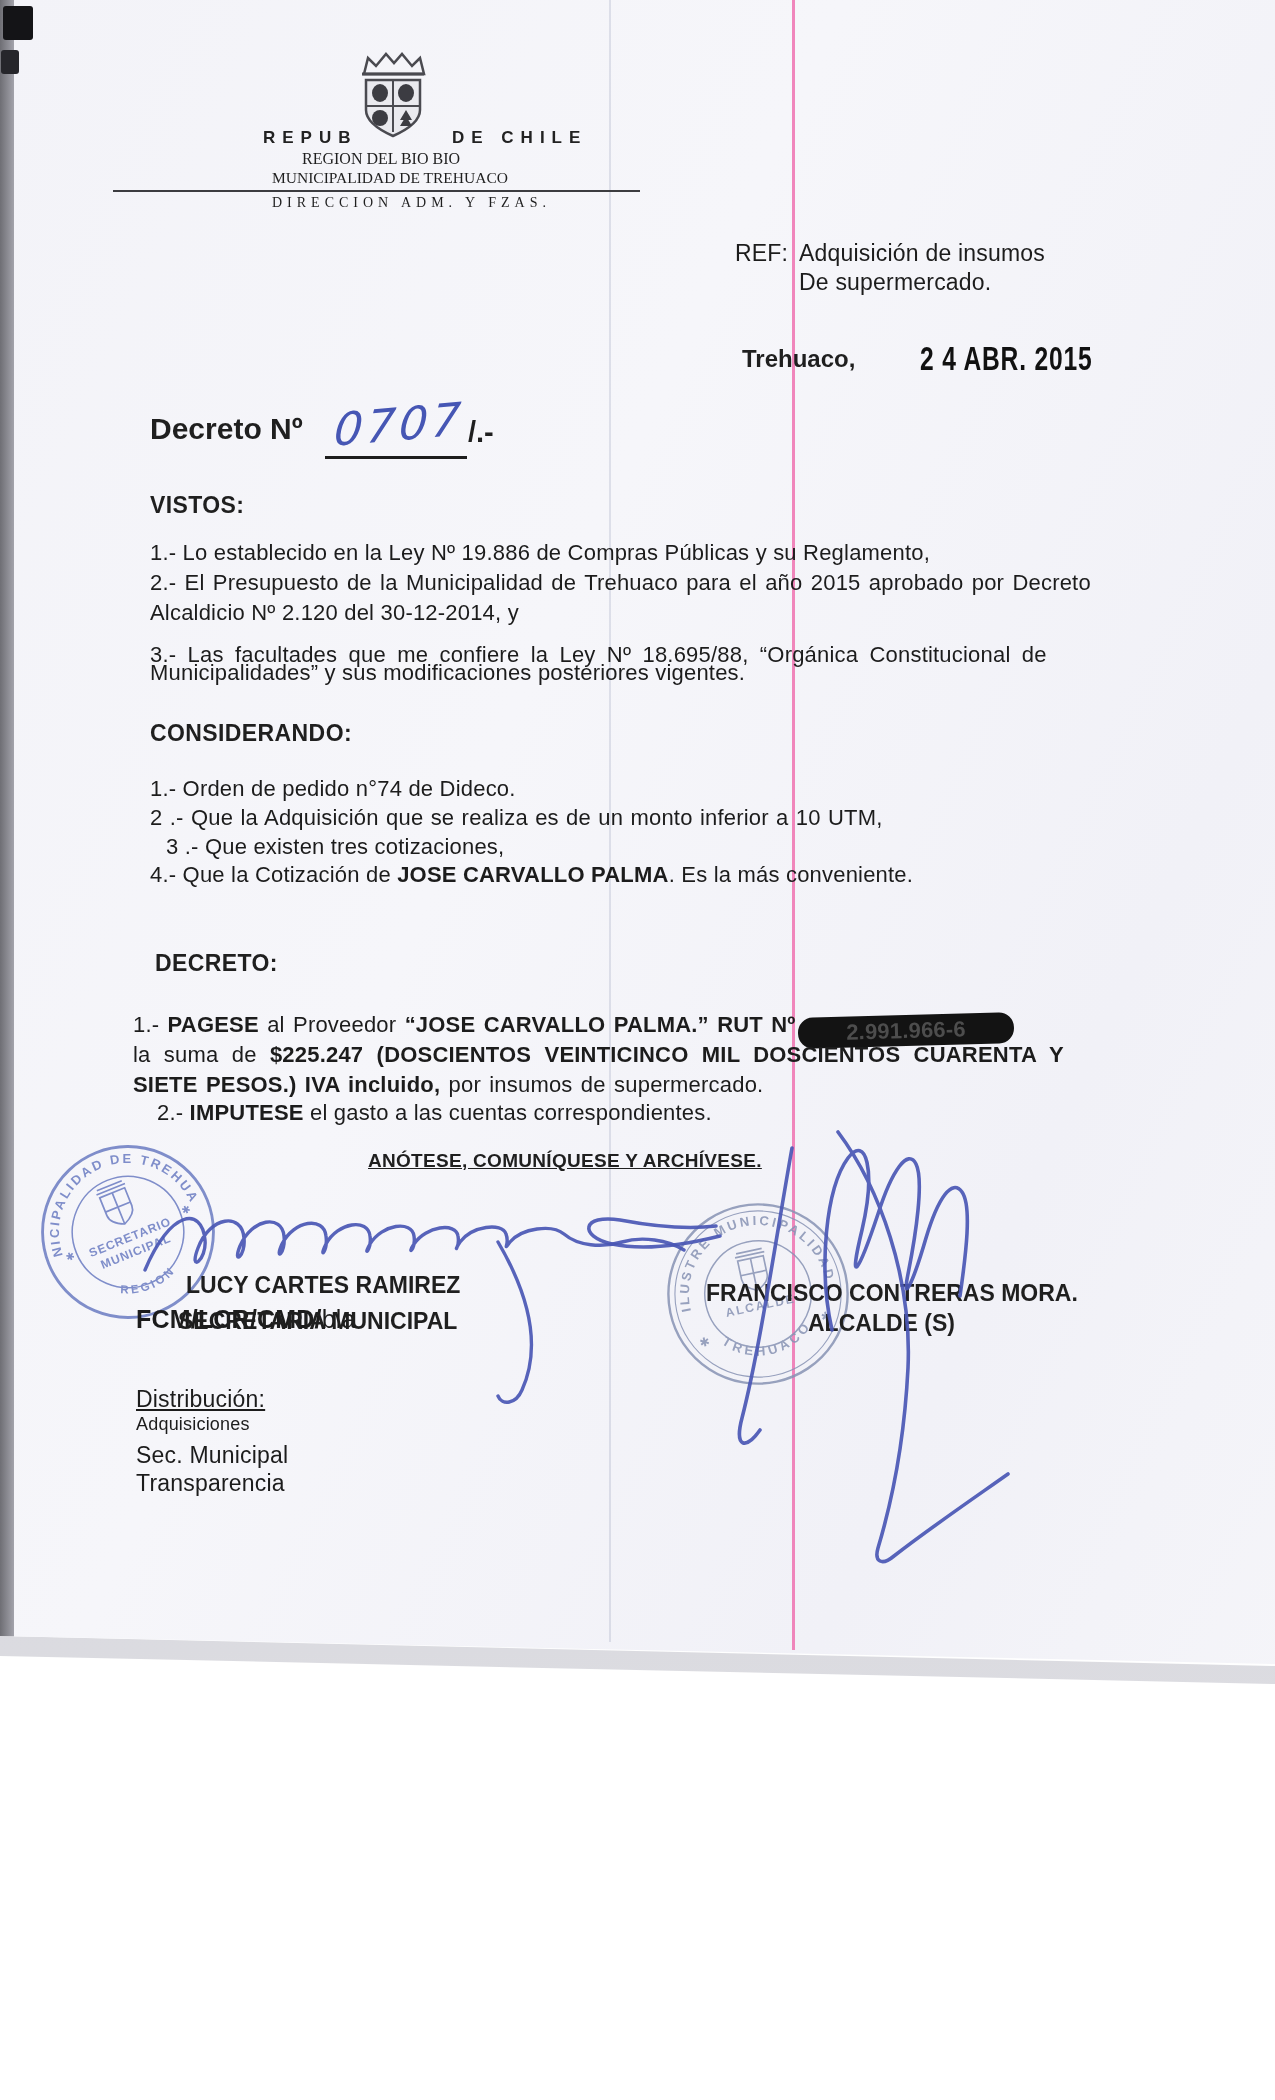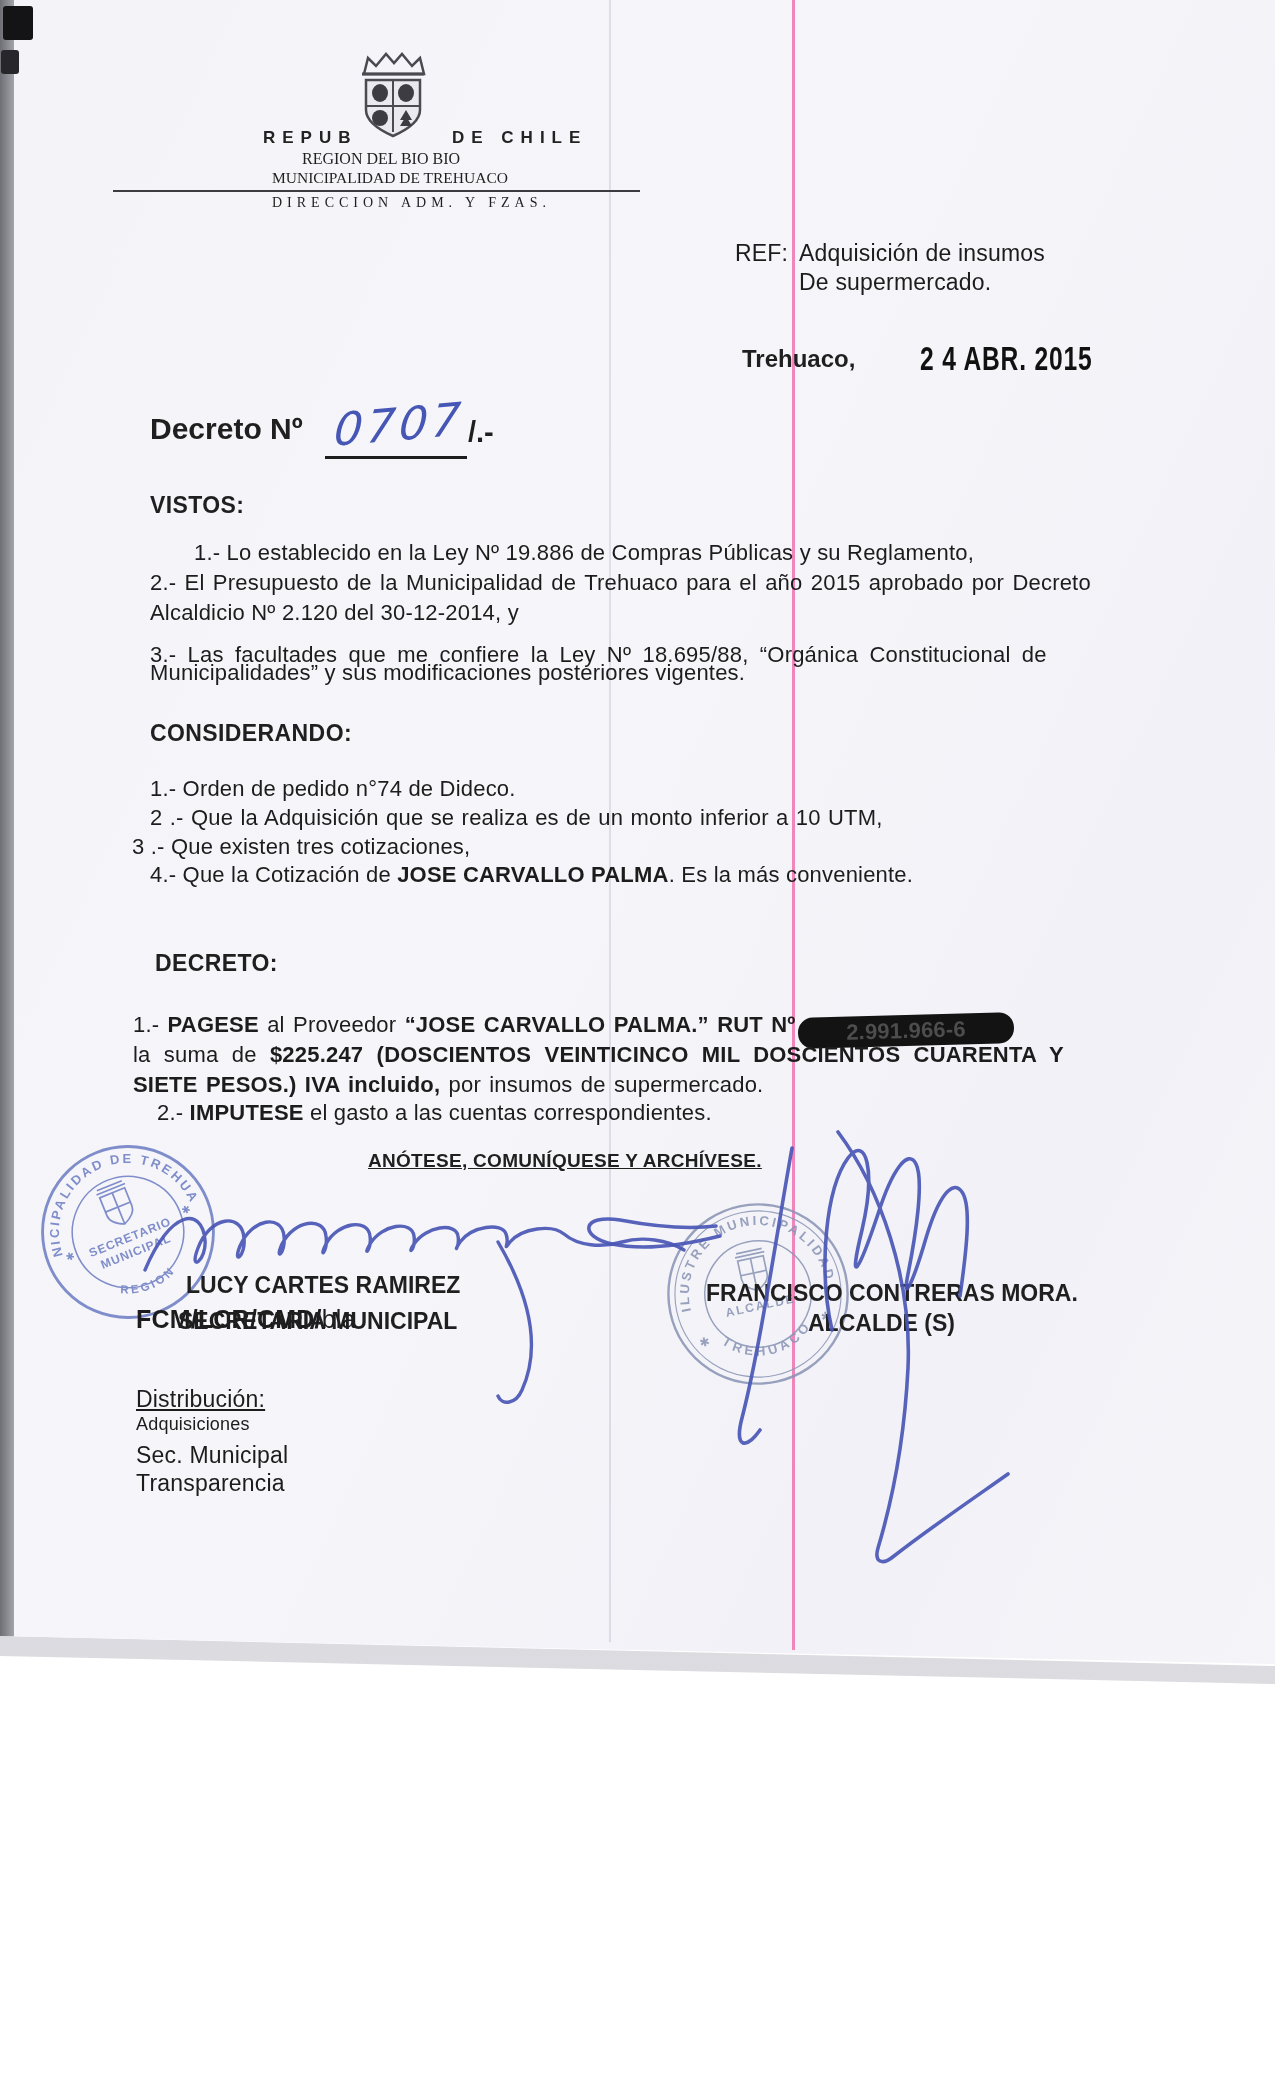--- a/index.html
+++ b/index.html
@@ -78,30 +78,30 @@
     <span class="abs z2 b" style="left:742px;top:345px;font-size:24px;">Trehuaco,</span>
     <span class="abs z2 b" style="left:920px;top:341px;font-size:30px;letter-spacing:1px;color:#111;
           transform:scale(.82,1.08);transform-origin:left top;">2 4 ABR. 2015</span>
 
     <span class="abs z2 b" style="left:150px;top:412px;font-size:30px;">Decreto Nº</span>
     <span class="abs z3 hand" style="left:334px;top:398px;">0707</span>
     <div class="num-underline z2"></div>
     <span class="abs z2 b" style="left:468px;top:416px;font-size:29px;">/.-</span>
 
     <span class="abs z2 sec-title" style="left:150px;top:492px;">VISTOS:</span>
-    <span class="abs z2 body-line" style="left:150px;top:540px;margin-left:44px;">1.- Lo establecido en la Ley Nº 19.886 de Compras Públicas y su Reglamento,</span>
+    <span class="abs z2 body-line" style="left:150px;top:540px;">1.- Lo establecido en la Ley Nº 19.886 de Compras Públicas y su Reglamento,</span>
     <span class="abs z2 body-line" style="left:150px;top:570px;word-spacing:2px;">2.- El Presupuesto de la Municipalidad de Trehuaco para el año 2015 aprobado por Decreto</span>
     <span class="abs z2 body-line" style="left:150px;top:600px;">Alcaldicio Nº 2.120 del 30-12-2014, y</span>
     <span class="abs z2 body-line" style="left:150px;top:630px;word-spacing:5px;margin-top:12px;">3.- Las facultades que me confiere la Ley Nº 18.695/88, “Orgánica Constitucional de</span>
     <span class="abs z2 body-line" style="left:150px;top:660px;">Municipalidades” y sus modificaciones posteriores vigentes.</span>
 
     <span class="abs z2 sec-title" style="left:150px;top:720px;">CONSIDERANDO:</span>
     <span class="abs z2 body-line" style="left:150px;top:776px;">1.- Orden de pedido n°74 de Dideco.</span>
     <span class="abs z2 body-line" style="left:150px;top:805px;word-spacing:1px;">2 .- Que la Adquisición que se realiza es de un monto inferior a 10 UTM,</span>
-    <span class="abs z2 body-line" style="left:132px;top:834px;">3 .- Que existen tres cotizaciones,</span>
+    <span class="abs z2 body-line" style="left:166px;top:834px;">3 .- Que existen tres cotizaciones,</span>
     <span class="abs z2 body-line" style="left:150px;top:862px;"><span>4.- Que la Cotización de </span><span class="b">JOSE CARVALLO PALMA</span><span>. Es la más conveniente.</span></span>
 
     <span class="abs z2 sec-title" style="left:155px;top:950px;">DECRETO:</span>
     <span class="abs z2 body-line" style="left:133px;top:1012px;word-spacing:2px;"><span>1.- </span><span class="b">PAGESE</span><span> al Proveedor </span><span class="b">“JOSE CARVALLO PALMA.” RUT Nº</span><span class="redact">2.991.966-6</span></span>
     <span class="abs z2 body-line" style="left:133px;top:1042px;word-spacing:7px;"><span>la suma de </span><span class="b">$225.247 (DOSCIENTOS VEINTICINCO MIL DOSCIENTOS CUARENTA Y</span></span>
     <span class="abs z2 body-line" style="left:133px;top:1072px;word-spacing:2px;"><span class="b">SIETE PESOS.) IVA incluido,</span><span> por insumos de supermercado.</span></span>
     <span class="abs z2 body-line" style="left:157px;top:1100px;"><span>2.- </span><span class="b">IMPUTESE</span><span> el gasto a las cuentas correspondientes.</span></span>
 
     <span class="abs z2 b" style="left:368px;top:1150px;font-size:19px;letter-spacing:.3px;text-decoration:underline;">ANÓTESE, COMUNÍQUESE Y ARCHÍVESE.</span>
 

